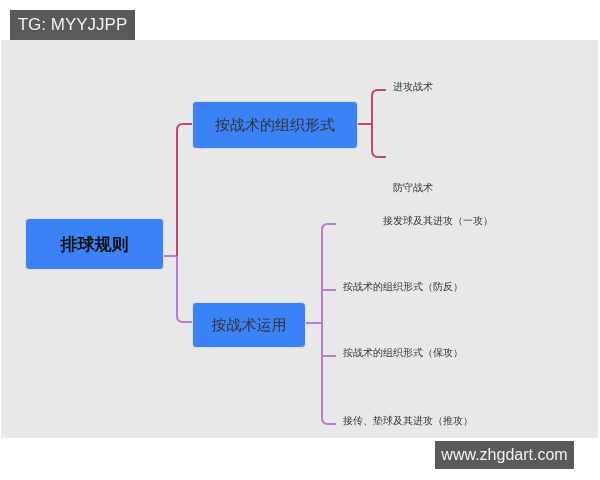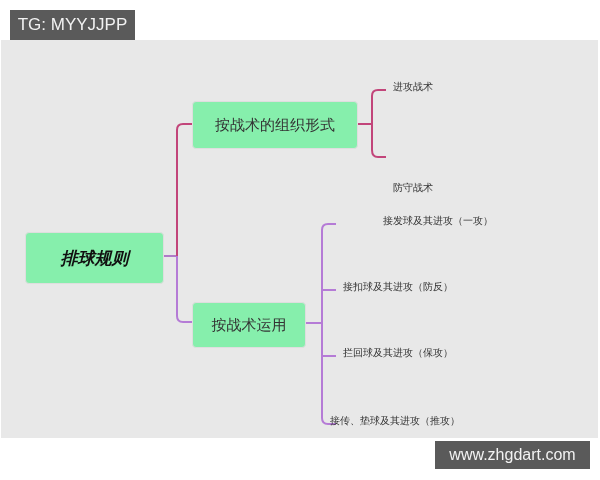--- a/index.html
+++ b/index.html
@@ -1,25 +1,25 @@
 <!DOCTYPE html>
 <html><head>
 <meta charset="utf-8">
 <style>
   html,body{margin:0;padding:0;}
   body{width:600px;height:480px;background:#ffffff;position:relative;overflow:hidden;font-family:"DejaVu Sans","Liberation Sans",sans-serif;}
   .tag{position:absolute;left:10px;top:10px;width:125px;height:46px;background:#5a5a5a;color:#f2f2f2;font-family:"Liberation Sans",sans-serif;font-size:17px;line-height:30px;text-align:center;}
   .panel{position:absolute;left:1px;top:40px;width:597px;height:398px;background:#e8e8e8;}
   .node{position:absolute;color:#333;font-size:10px;white-space:nowrap;}
-  .box{position:absolute;background:#86efac;border:1px solid #dedede;border-radius:4px;display:flex;align-items:center;justify-content:center;color:#333;font-size:15px;}
-  .root{left:25px;top:232px;width:137px;height:50px;font-weight:bold;font-size:17px;color:#111;font-style:italic;}
+  .box{position:absolute;background:#3b82f6;border:1px solid #dedede;border-radius:4px;display:flex;align-items:center;justify-content:center;color:#333;font-size:15px;}
+  .root{left:25px;top:218px;width:137px;height:50px;font-weight:bold;font-size:17px;color:#111;}
   .b1{left:192px;top:101px;width:164px;height:46px;}
   .b2{left:192px;top:302px;width:112px;height:44px;}
   svg{position:absolute;left:0;top:0;}
-  .wm{position:absolute;left:435px;top:441px;width:155px;height:28px;background:#5a5a5a;color:#f2f2f2;font-family:"Liberation Sans",sans-serif;font-size:16px;line-height:28px;text-align:center;}
+  .wm{position:absolute;left:435px;top:441px;width:139px;height:28px;background:#5a5a5a;color:#f2f2f2;font-family:"Liberation Sans",sans-serif;font-size:16px;line-height:28px;text-align:center;}
 </style>
 </head>
 <body>
 
 <div class="tag">TG: MYYJJPP</div>
 
 <div class="panel"></div>
 
 <svg width="600" height="480">
 
@@ -44,17 +44,17 @@
     <span>按战术的组织形式</span>
   </div>
 <div class="box b2">
     <span>按战术运用</span>
   </div>
 
 <div class="node" style="left:393px;top:80px;">进攻战术</div>
 <div class="node" style="left:393px;top:147px;margin-top:34px;">防守战术</div>
 
 <div class="node" style="left:343px;top:214px;margin-left:40px;">接发球及其进攻（一攻）</div>
-<div class="node" style="left:343px;top:280px;">接扣球及其进攻（防反）</div>
-<div class="node" style="left:343px;top:346px;">拦回球及其进攻（保攻）</div>
-<div class="node" style="left:330px;top:414px;">接传、垫球及其进攻（推攻）</div>
+<div class="node" style="left:343px;top:280px;">按战术的组织形式（防反）</div>
+<div class="node" style="left:343px;top:346px;">按战术的组织形式（保攻）</div>
+<div class="node" style="left:343px;top:414px;">接传、垫球及其进攻（推攻）</div>
 
 <div class="wm">www.zhgdart.com</div>
 
 </body></html>

